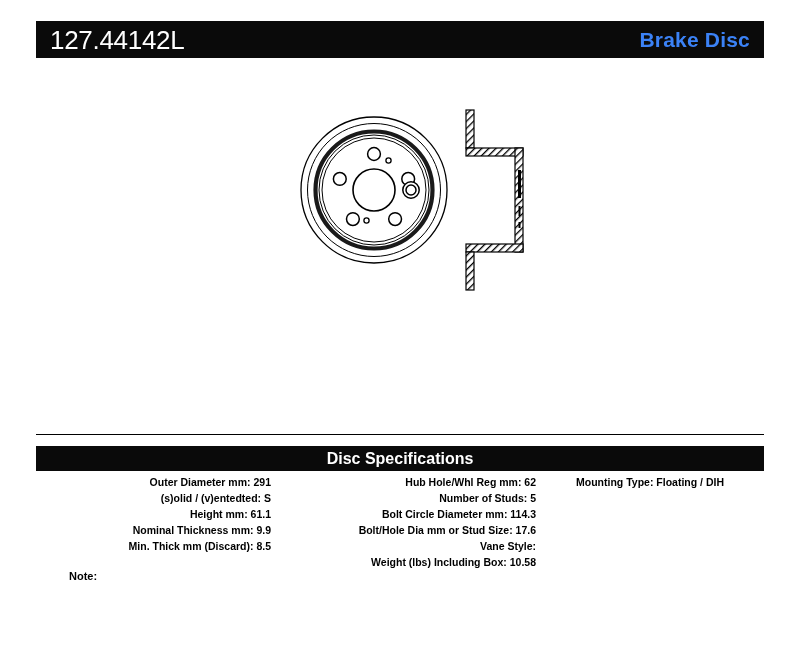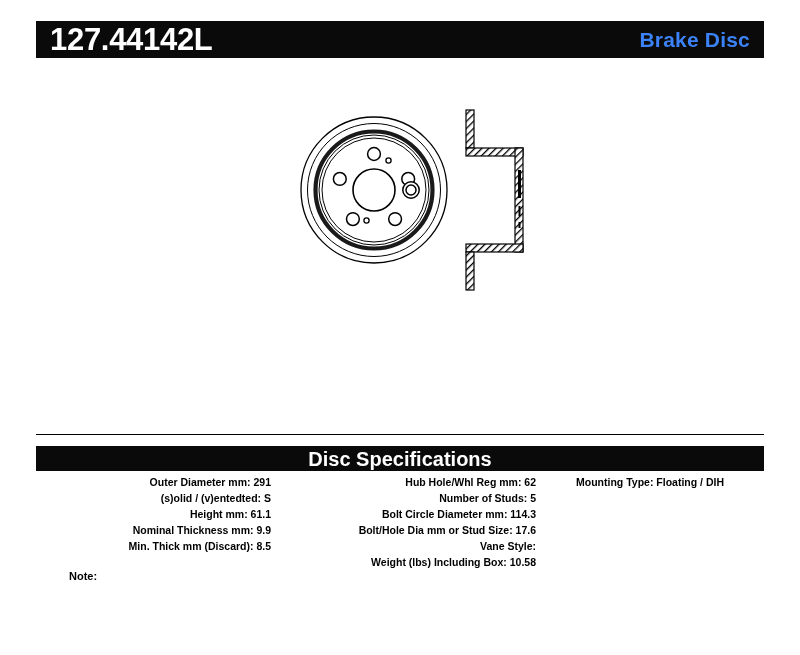--- a/index.html
+++ b/index.html
@@ -25,22 +25,22 @@
     height: 37px;
     background: #0a0a0a;
     display: flex;
     align-items: center;
     justify-content: space-between;
     box-sizing: border-box;
     padding: 0 14px 0 14px;
   }
   .part-number {
     color: #ffffff;
-    font-size: 31px;
-    font-weight: bold;
+    font-size: 26px;
+    font-weight: normal;
     letter-spacing: -0.3px;
     line-height: 1;
     text-align: right;
   }
   .product-type {
     color: #3b82f6;
     font-size: 21px;
     font-weight: bold;
     letter-spacing: 0.2px;
     line-height: 1;
@@ -75,21 +75,21 @@
     top: 446px;
     width: 728px;
     height: 25px;
     background: #0a0a0a;
     display: flex;
     align-items: center;
     justify-content: center;
   }
   .spec-title {
     color: #ffffff;
-    font-size: 20px;
+    font-size: 16px;
     font-weight: bold;
     line-height: 1;
   }
 
   .spec-columns {
     position: absolute;
     left: 36px;
     top: 475px;
     width: 728px;
     display: flex;

